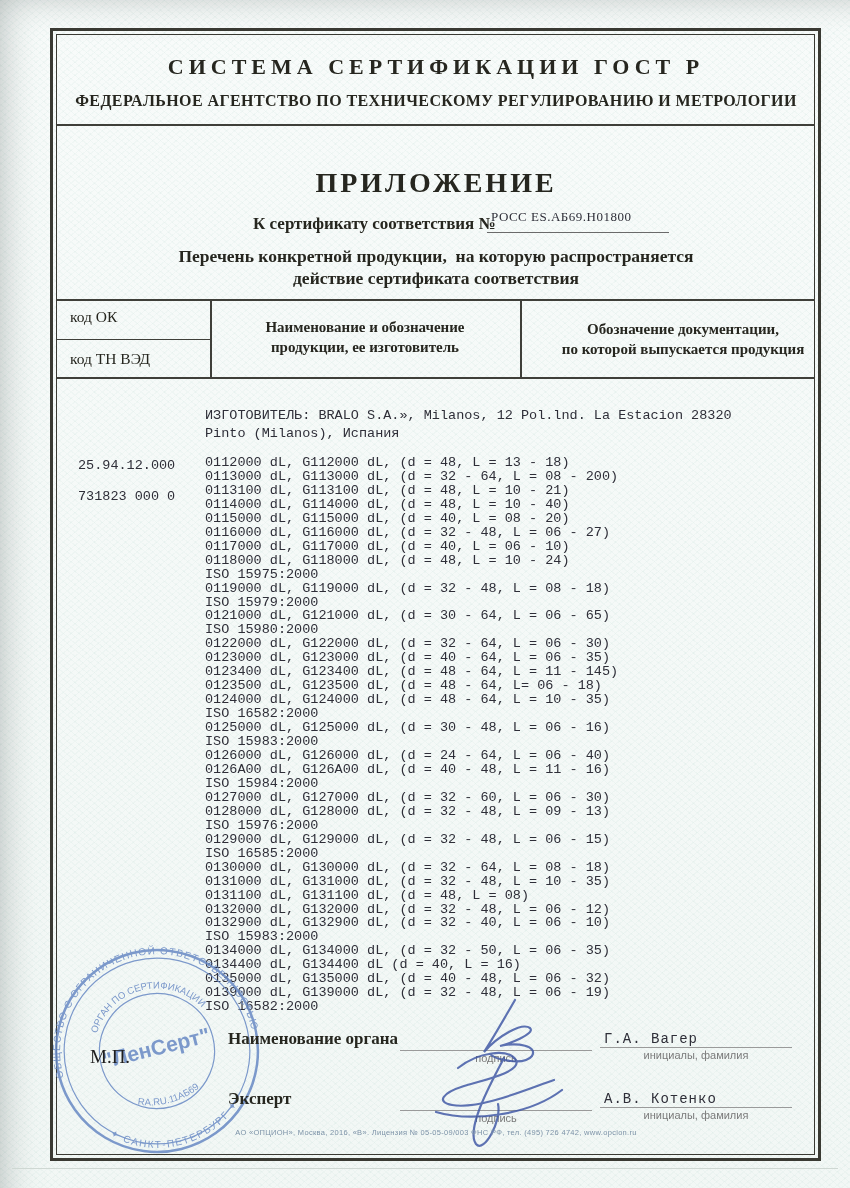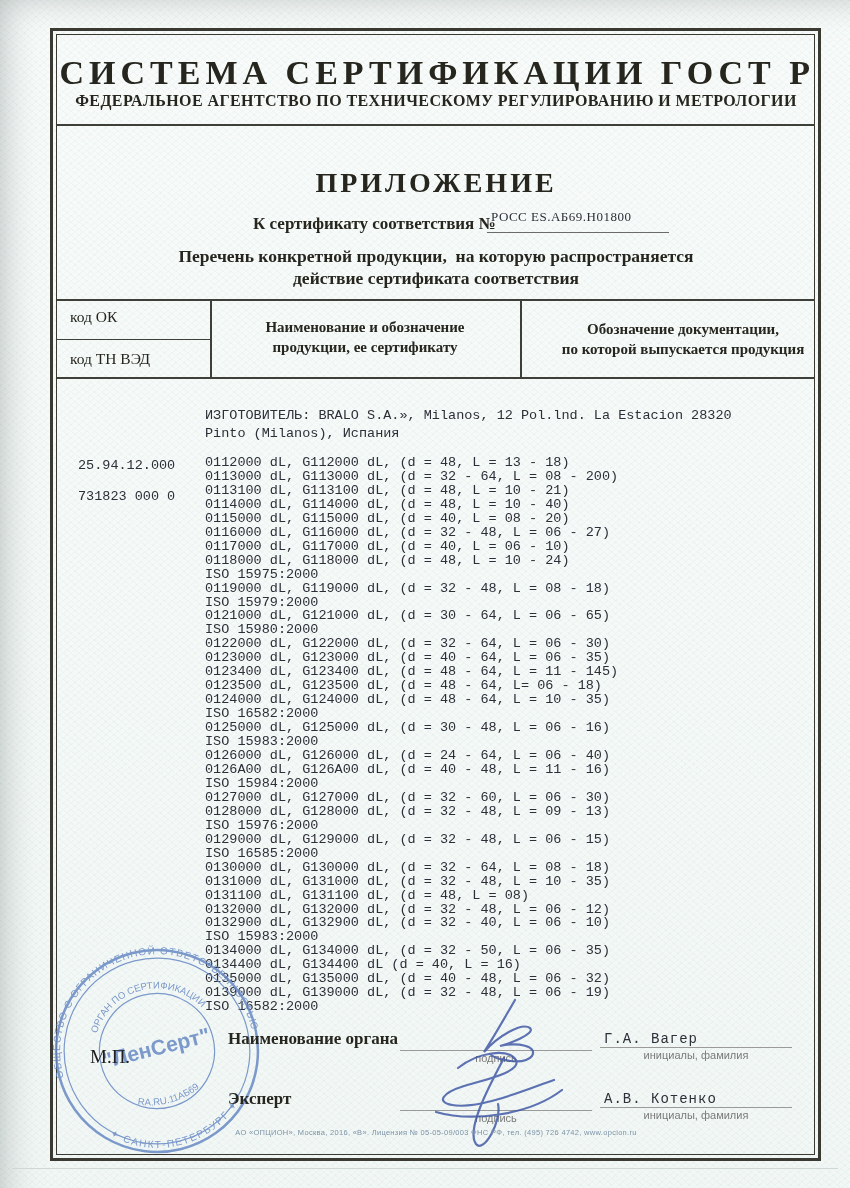--- a/index.html
+++ b/index.html
@@ -11,21 +11,21 @@
       linear-gradient(#f8fbfa,#f2f7f5);
     box-shadow: inset 28px 22px 40px -30px rgba(110,120,118,.55);
     font-family:"Liberation Serif", serif;
     color:#26261f;
   }
   .abs{position:absolute;}
   .frame-outer{position:absolute;left:50px;top:28px;width:765px;height:1127px;border:3px solid #3a3a33;}
   .frame-inner{position:absolute;inset:3px;border:1px solid #3a3a33;}
   .hline{position:absolute;background:#3f3f39;}
   .vline{position:absolute;background:#3f3f39;}
-  .hdr1{left:57px;top:54px;width:758px;text-align:right;font-weight:bold;font-size:34px;letter-spacing:5px;}
+  .hdr1{left:57px;top:54px;width:758px;text-align:center;font-weight:bold;font-size:22px;letter-spacing:5px;}
   .hdr2{left:57px;top:92px;width:758px;text-align:center;font-weight:bold;font-size:16px;letter-spacing:.4px;}
   .numwrap{left:610px;top:136px;}
   .numsign{font-weight:bold;font-size:23px;display:inline-block;vertical-align:top;margin-top:4px;}
   .numdigits{font-family:"DejaVu Sans Mono", monospace;font-size:27px;color:#d24250;letter-spacing:3px;margin-left:14px;}
   .title{left:57px;top:167px;width:758px;text-align:center;font-weight:bold;font-size:28px;letter-spacing:3px;}
   .certlabel{left:253px;top:214px;font-weight:bold;font-size:17px;}
   .certnum{left:491px;top:209px;font-family:Liberation Serif, serif;font-size:13px;letter-spacing:.5px;color:#2e2e38;}
   .sub{left:57px;top:246px;width:758px;text-align:center;font-weight:bold;font-size:17.5px;white-space:pre;}
   .sub2{top:268px;}
   .cell-label{font-size:15.5px;}
@@ -70,21 +70,21 @@
   <div class="abs sub sub2">действие сертификата соответствия</div>
 
   <div class="hline" style="left:57px;top:299px;width:758px;height:2px;"></div>
   <div class="hline" style="left:57px;top:377px;width:758px;height:2px;"></div>
   <div class="vline" style="left:210px;top:299px;width:2px;height:80px;"></div>
   <div class="vline" style="left:520px;top:299px;width:2px;height:80px;"></div>
   <div class="hline" style="left:57px;top:339px;width:153px;height:1px;"></div>
   <div class="abs cell-label" style="left:70px;top:308px;">код ОК</div>
   <div class="abs cell-label" style="left:70px;top:350px;">код ТН ВЭД</div>
   <div class="abs cell-head" style="left:212px;top:317px;width:306px;">Наименование и обозначение
-продукции, ее сертификату</div>
+продукции, ее изготовитель</div>
   <div class="abs cell-head" style="left:522px;top:319px;width:322px;">Обозначение документации,
 по которой выпускается продукция</div>
 
   <div class="abs mono mfr"><div>ИЗГОТОВИТЕЛЬ: BRALO S.A.», Milanos, 12 Pol.lnd. La Estacion 28320</div><div>Pinto (Milanos), Испания</div></div>
 
   <div class="abs mono codes" style="left:78px;top:458px;">25.94.12.000</div>
   <div class="abs mono codes" style="left:78px;top:489px;">731823 000 0</div>
 
   <div class="abs mono products"><div>0112000 dL, G112000 dL, (d = 48, L = 13 - 18)</div><div>0113000 dL, G113000 dL, (d = 32 - 64, L = 08 - 200)</div><div>0113100 dL, G113100 dL, (d = 48, L = 10 - 21)</div><div>0114000 dL, G114000 dL, (d = 48, L = 10 - 40)</div><div>0115000 dL, G115000 dL, (d = 40, L = 08 - 20)</div><div>0116000 dL, G116000 dL, (d = 32 - 48, L = 06 - 27)</div><div>0117000 dL, G117000 dL, (d = 40, L = 06 - 10)</div><div>0118000 dL, G118000 dL, (d = 48, L = 10 - 24)</div><div>ISO 15975:2000</div><div>0119000 dL, G119000 dL, (d = 32 - 48, L = 08 - 18)</div><div>ISO 15979:2000</div><div>0121000 dL, G121000 dL, (d = 30 - 64, L = 06 - 65)</div><div>ISO 15980:2000</div><div>0122000 dL, G122000 dL, (d = 32 - 64, L = 06 - 30)</div><div>0123000 dL, G123000 dL, (d = 40 - 64, L = 06 - 35)</div><div>0123400 dL, G123400 dL, (d = 48 - 64, L = 11 - 145)</div><div>0123500 dL, G123500 dL, (d = 48 - 64, L= 06 - 18)</div><div>0124000 dL, G124000 dL, (d = 48 - 64, L = 10 - 35)</div><div>ISO 16582:2000</div><div>0125000 dL, G125000 dL, (d = 30 - 48, L = 06 - 16)</div><div>ISO 15983:2000</div><div>0126000 dL, G126000 dL, (d = 24 - 64, L = 06 - 40)</div><div>0126A00 dL, G126A00 dL, (d = 40 - 48, L = 11 - 16)</div><div>ISO 15984:2000</div><div>0127000 dL, G127000 dL, (d = 32 - 60, L = 06 - 30)</div><div>0128000 dL, G128000 dL, (d = 32 - 48, L = 09 - 13)</div><div>ISO 15976:2000</div><div>0129000 dL, G129000 dL, (d = 32 - 48, L = 06 - 15)</div><div>ISO 16585:2000</div><div>0130000 dL, G130000 dL, (d = 32 - 64, L = 08 - 18)</div><div>0131000 dL, G131000 dL, (d = 32 - 48, L = 10 - 35)</div><div>0131100 dL, G131100 dL, (d = 48, L = 08)</div><div>0132000 dL, G132000 dL, (d = 32 - 48, L = 06 - 12)</div><div>0132900 dL, G132900 dL, (d = 32 - 40, L = 06 - 10)</div><div>ISO 15983:2000</div><div>0134000 dL, G134000 dL, (d = 32 - 50, L = 06 - 35)</div><div>0134400 dL, G134400 dL (d = 40, L = 16)</div><div>0135000 dL, G135000 dL, (d = 40 - 48, L = 06 - 32)</div><div>0139000 dL, G139000 dL, (d = 32 - 48, L = 06 - 19)</div><div>ISO 16582:2000</div></div>
 

